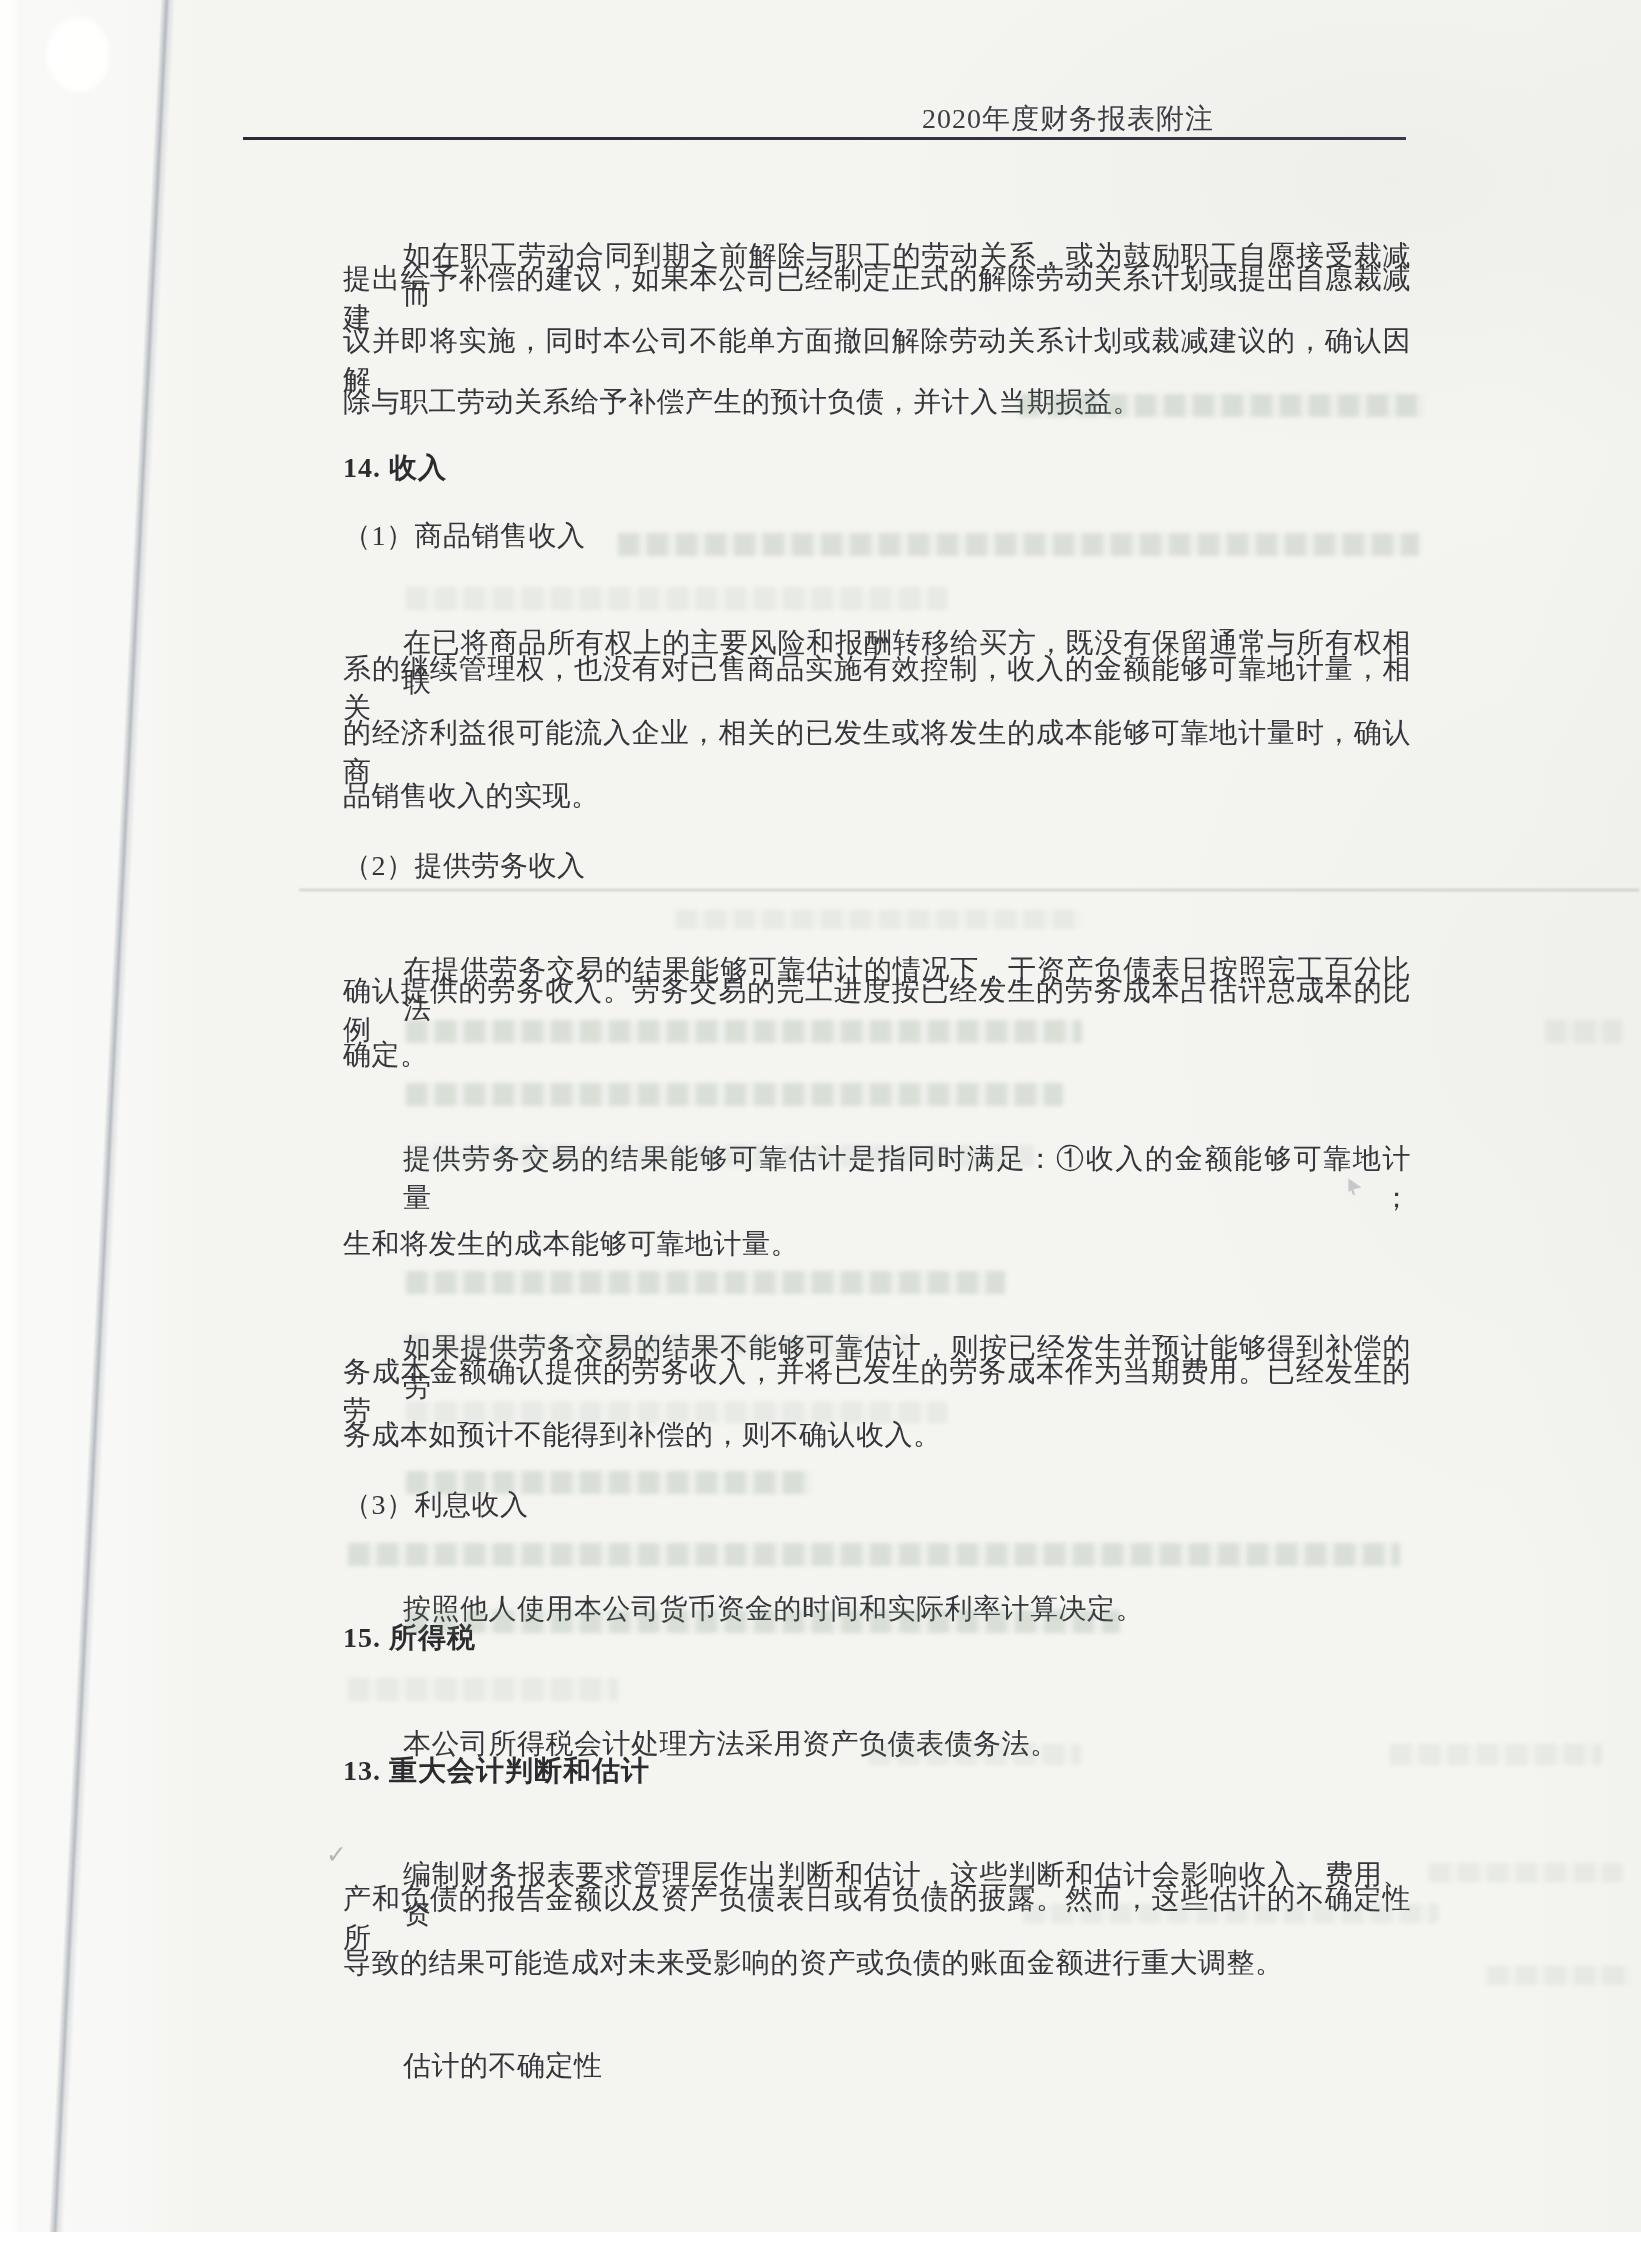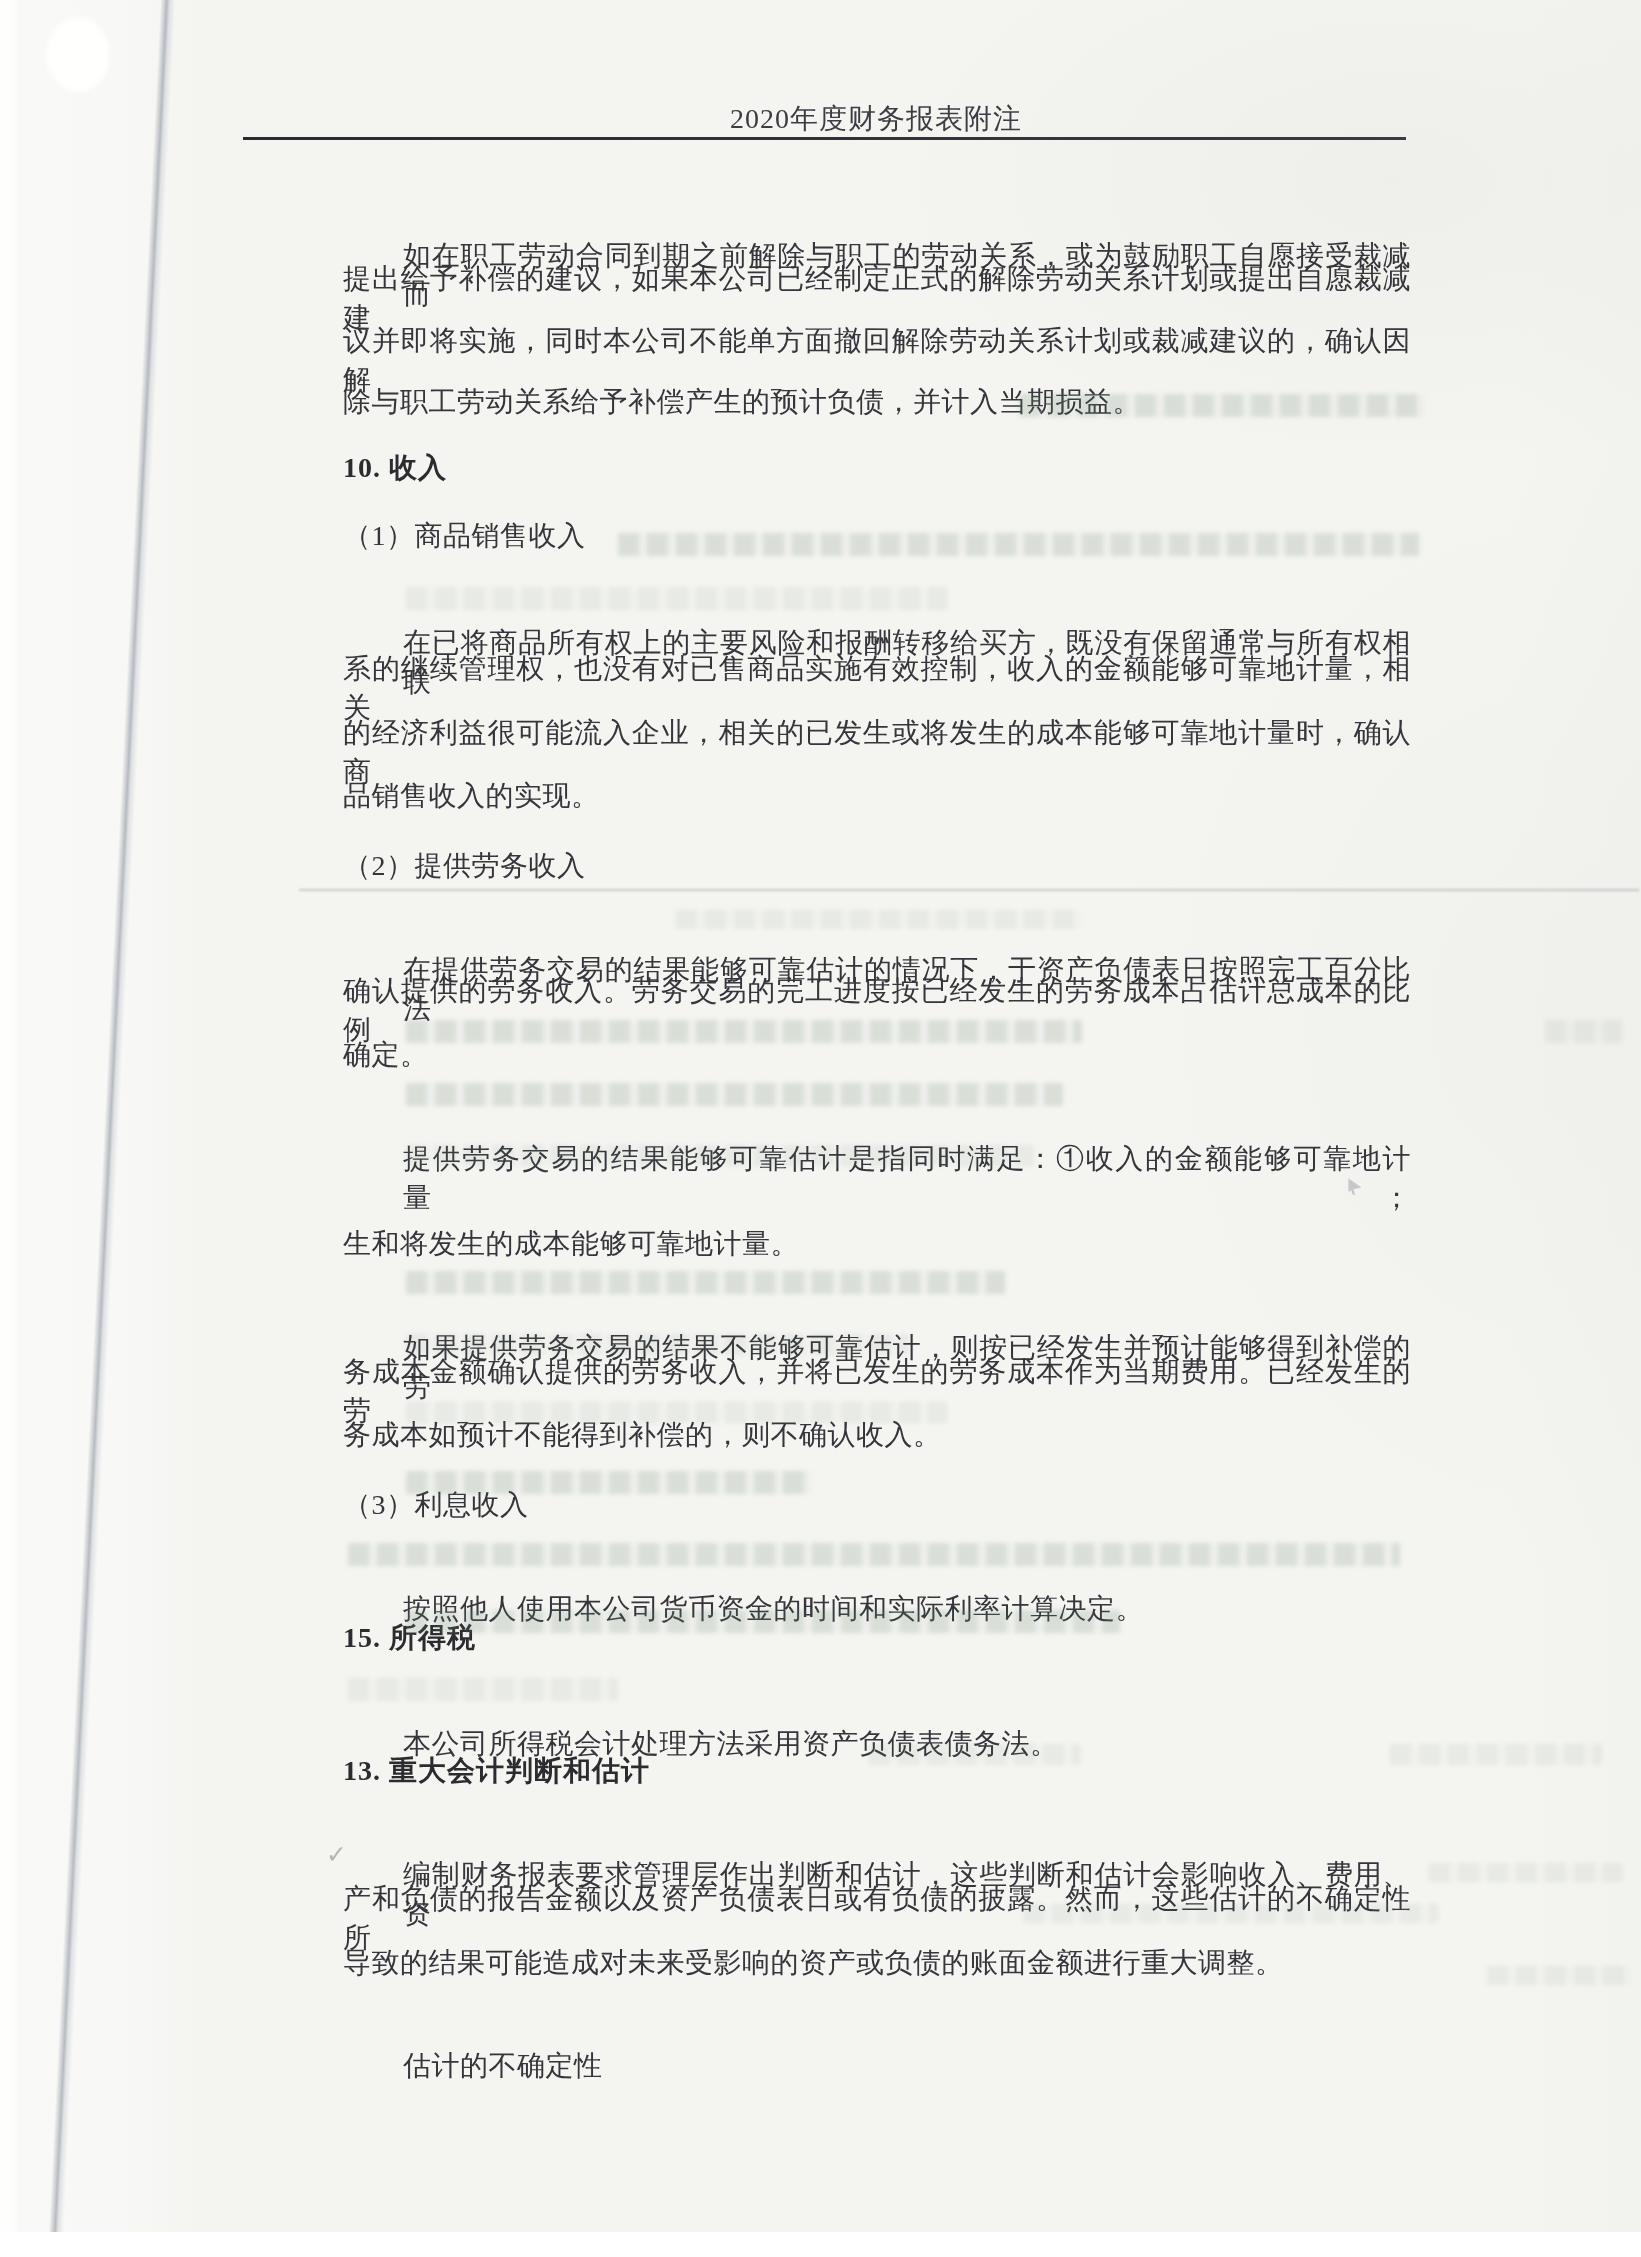--- a/index.html
+++ b/index.html
@@ -24,21 +24,21 @@
   }
   .corner-notch{
     position:absolute;left:46px;top:17.4px;width:64px;height:75px;border-radius:50%;
     background:rgba(255,255,255,.9);filter:blur(2.9px);
   }
   .bottom-strip{
     position:absolute;left:0;top:2232px;width:1641px;height:25px;background:#ffffff;
   }
   
   .hdr-title{
-    position:absolute;top:100px;right:235px;width:676px;text-align:left;
+    position:absolute;top:100px;right:235px;width:676px;text-align:center;
     font-size:28px;letter-spacing:1px;color:#3c3c44;
   }
   .hdr-rule{
     position:absolute;top:137px;left:243px;width:1163px;height:2.9px;
     background:linear-gradient(90deg,#2a2a34,#32323c 55%,#3a3a46);
   }
   
   .ln{
     position:absolute;left:343px;width:1068px;box-sizing:border-box;
     font-size:28px;line-height:39px;color:#35353b;white-space:normal;
@@ -77,21 +77,21 @@
   <div class="corner-notch"></div>
   <div class="crease"></div>
 
   <div class="hdr-title">2020年度财务报表附注</div>
   <div class="hdr-rule"></div>
 
   <div class="ln jf ind" style="top:196px">如在职工劳动合同到期之前解除与职工的劳动关系，或为鼓励职工自愿接受裁减而</div>
   <div class="ln jf" style="top:259px">提出给予补偿的建议，如果本公司已经制定正式的解除劳动关系计划或提出自愿裁减建</div>
   <div class="ln jf" style="top:321px">议并即将实施，同时本公司不能单方面撤回解除劳动关系计划或裁减建议的，确认因解</div>
   <div class="ln" style="top:382px">除与职工劳动关系给予补偿产生的预计负债，并计入当期损益。</div>
-  <div class="ln bold" style="top:448px">10. 收入</div>
+  <div class="ln bold" style="top:448px">14. 收入</div>
   <div class="ln" style="top:516px">（1）商品销售收入</div>
   <div class="ln jf" style="top:649px">系的继续管理权，也没有对已售商品实施有效控制，收入的金额能够可靠地计量，相关</div>
   <div class="ln jf ind" style="top:583px">在已将商品所有权上的主要风险和报酬转移给买方，既没有保留通常与所有权相联</div>
   <div class="ln jf" style="top:713px">的经济利益很可能流入企业，相关的已发生或将发生的成本能够可靠地计量时，确认商</div>
   <div class="ln" style="top:776px">品销售收入的实现。</div>
   <div class="ln" style="top:846px">（2）提供劳务收入</div>
   <div class="ln jf ind" style="top:910px">在提供劳务交易的结果能够可靠估计的情况下，于资产负债表日按照完工百分比法</div>
   <div class="ln jf" style="top:971px">确认提供的劳务收入。劳务交易的完工进度按已经发生的劳务成本占估计总成本的比例</div>
   <div class="ln" style="top:1035px">确定。</div>
   <div class="ln jf ind" style="top:1099px">提供劳务交易的结果能够可靠估计是指同时满足：①收入的金额能够可靠地计量；</div>

